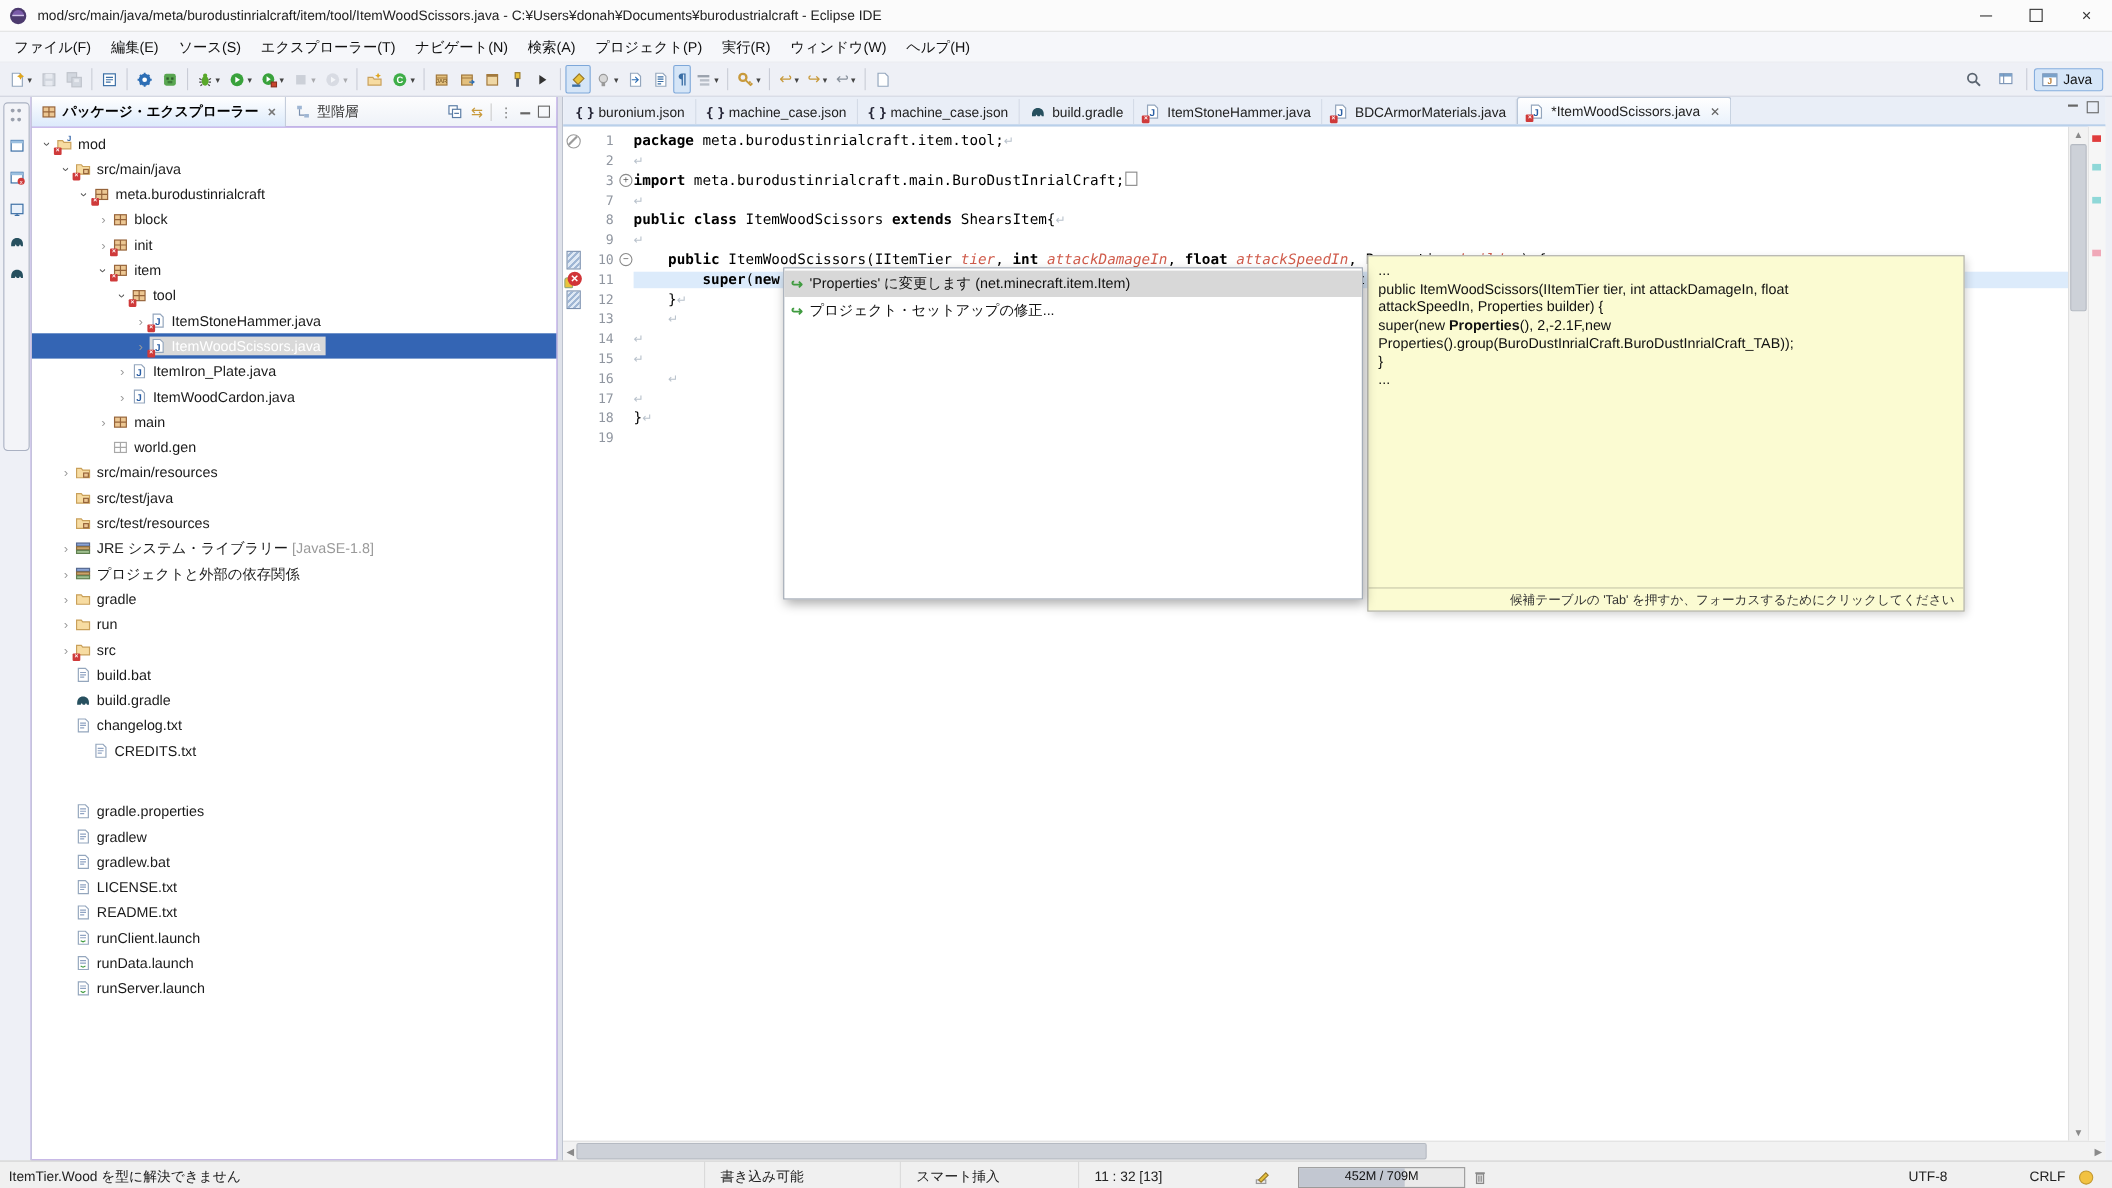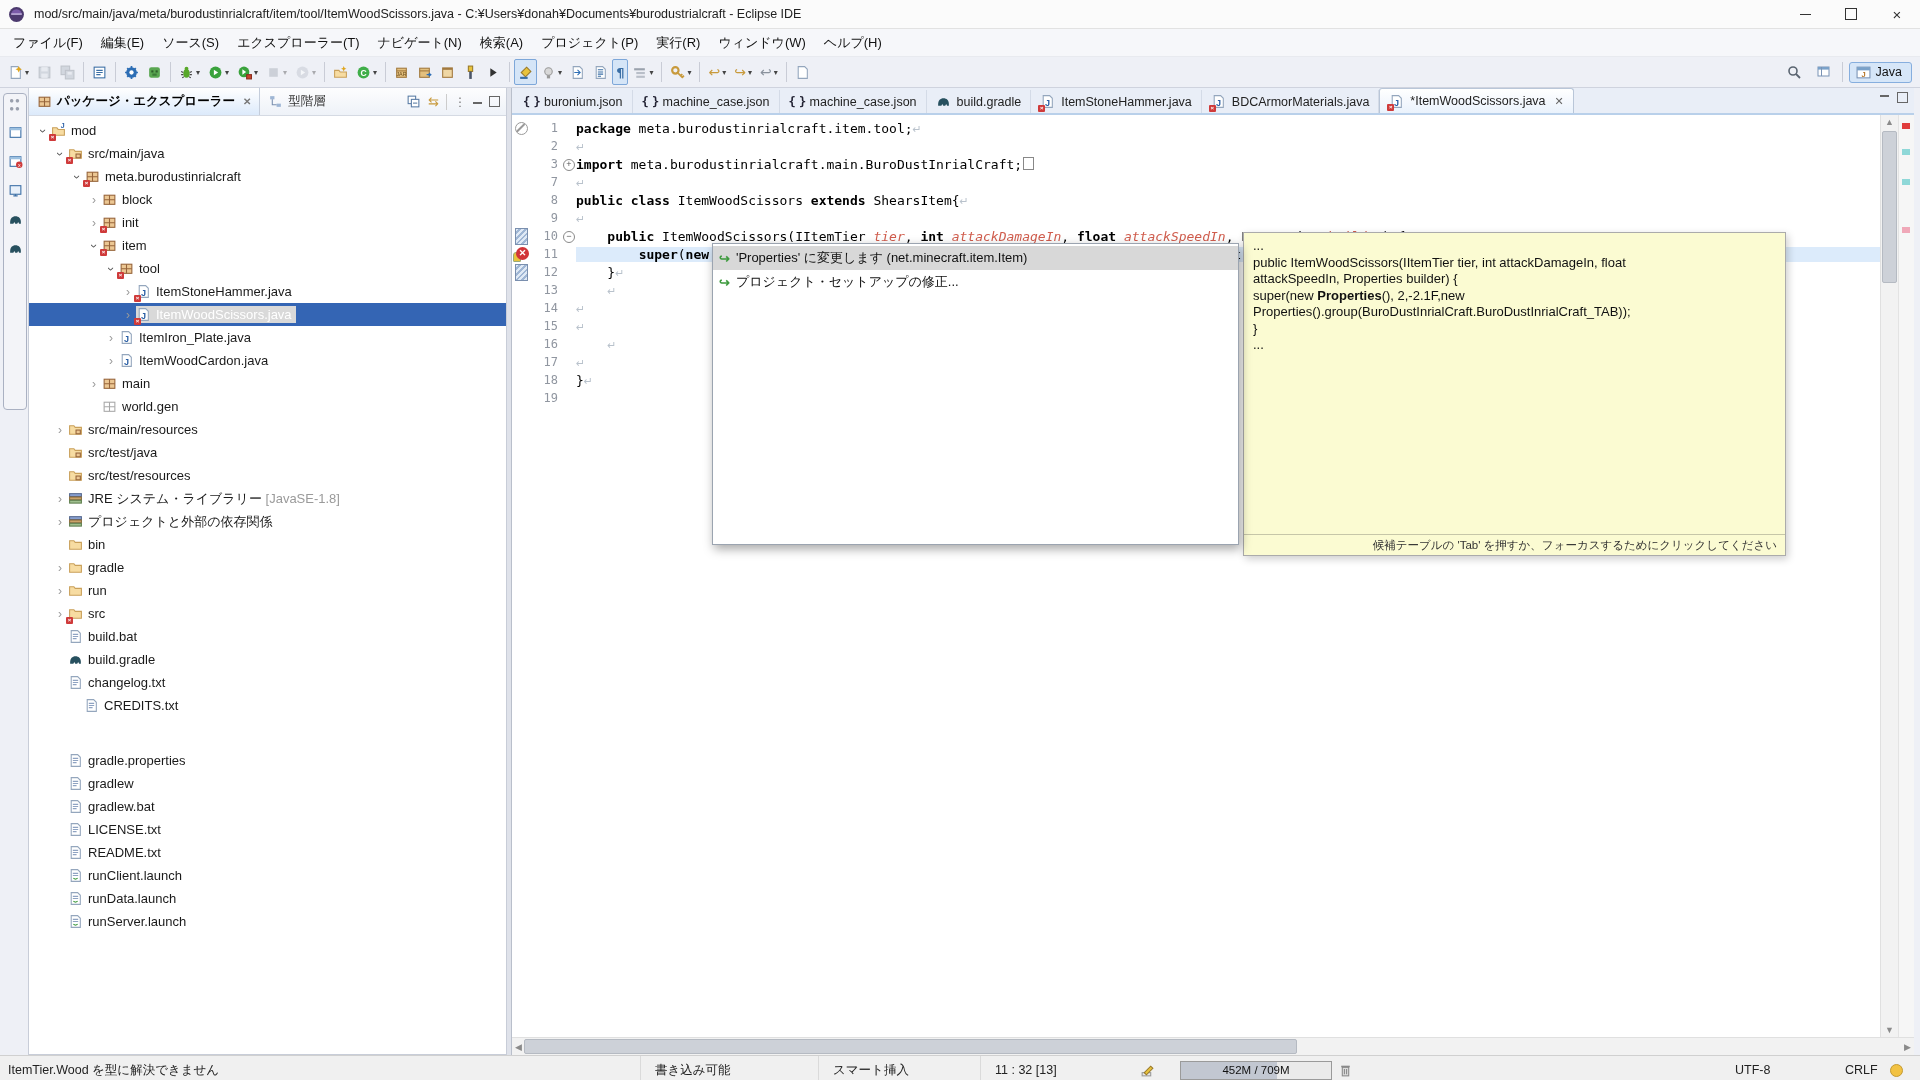--- a/index.html
+++ b/index.html
@@ -682,31 +682,20 @@
               <svg class="svg14" viewBox="0 0 14 14">
                 <rect x="1.5" y="2.5" width="11" height="2.6" fill="#8aa3d4" stroke="#55688f"></rect>
                 <rect x="1.5" y="5.6" width="11" height="2.6" fill="#caa36a" stroke="#8a6a3a"></rect>
                 <rect x="1.5" y="8.7" width="11" height="2.6" fill="#9fbf8f" stroke="#5f7f4f"></rect>
               </svg>
             </span>
             <span class="tlabel">プロジェクトと外部の依存関係</span>
           </span>
         </div>
         <div class="trow" style="padding-left:23px;">
-          <span class="twist"></span>
-          <span class="selwrap">
-            <span class="ticon">
-              <svg class="svg14" viewBox="0 0 14 14">
-                <path d="M1.5 3.5h4l1.2 1.5h5.8v6.5H1.5z" fill="#f7dca2" stroke="#c9a05a"></path>
-              </svg>
-            </span>
-            <span class="tlabel">bin</span>
-          </span>
-        </div>
-        <div class="trow" style="padding-left:23px;">
           <span class="twist">›</span>
           <span class="selwrap">
             <span class="ticon">
               <svg class="svg14" viewBox="0 0 14 14">
                 <path d="M1.5 3.5h4l1.2 1.5h5.8v6.5H1.5z" fill="#f7dca2" stroke="#c9a05a"></path>
               </svg>
             </span>
             <span class="tlabel">gradle</span>
           </span>
         </div>

